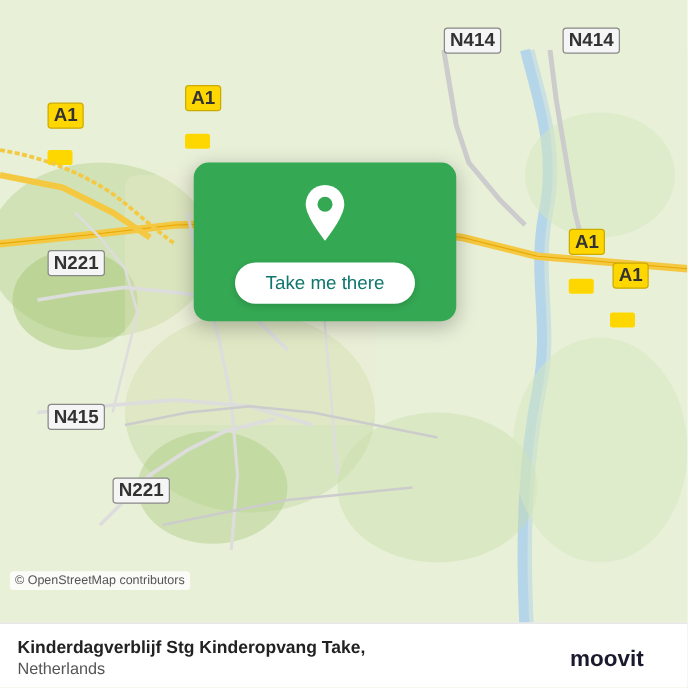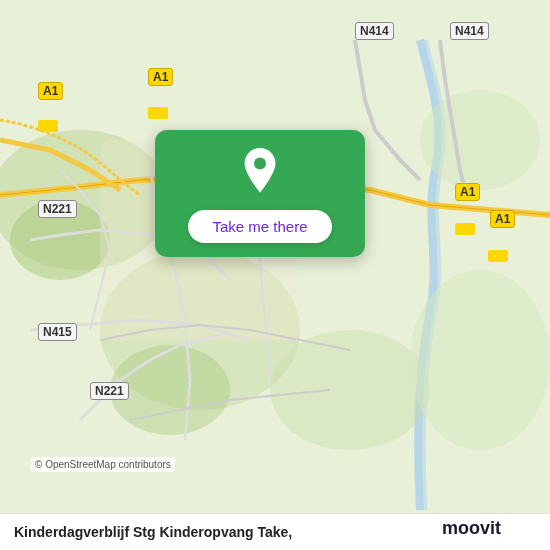--- a/index.html
+++ b/index.html
@@ -46,21 +46,21 @@
     }
 
     #pin-icon {
       width: 48px;
       height: 48px;
       margin-bottom: 10px;
     }
 
     #take-me-there-btn {
       background: white;
-      color: #6d28d9;
+      color: #0f766e;
       border: none;
       border-radius: 24px;
       padding: 8px 24px;
       font-size: 15px;
       font-weight: 500;
       cursor: pointer;
       white-space: nowrap;
       box-shadow: 0 2px 6px rgba(0,0,0,0.15);
       margin-top: 4px;
     }
@@ -92,42 +92,41 @@
     #attribution {
       position: absolute;
       bottom: 78px;
       left: 8px;
       font-size: 10px;
       color: #555;
       background: rgba(255,255,255,0.8);
       padding: 2px 4px;
       border-radius: 3px;
       z-index: 15;
-      margin-left: 23px;
     }
 
     
     #moovit-logo {
       position: absolute;
       bottom: 8px;
-      right: 28px;
+      right: 14px;
       z-index: 25;
       text-align: right;
     }
     #moovit-logo svg {
       height: 22px;
     }
 
     
     .road-badge {
       position: absolute;
       background: white;
       border: 1px solid #aaa;
       border-radius: 3px;
-      font-size: 12px;
+      font-size: 15px;
       font-weight: bold;
       padding: 1px 4px;
       color: #333;
       z-index: 5;
     }
     .road-badge.highway {
       background: #ffd700;
       border-color: #ccaa00;
       text-align: center;
     }
@@ -208,20 +207,21 @@
     </svg>
     <button id="take-me-there-btn">Take me there</button>
   </div>
 
   <div id="attribution">
     <span>© OpenStreetMap contributors</span>
   </div>
 
   <div id="info-bar">
     <div id="place-name">Kinderdagverblijf Stg Kinderopvang Take,</div>
+    <div id="place-country">Netherlands</div>
   </div>
 
   <div id="moovit-logo">
     <svg viewBox="0 0 80 22" xmlns="http://www.w3.org/2000/svg">
       <text x="0" y="18" font-family="Arial, sans-serif" font-size="18" font-weight="bold" fill="#1a1a2e">moovit</text>
     </svg>
   </div>
 </div>
 
 </body></html>

